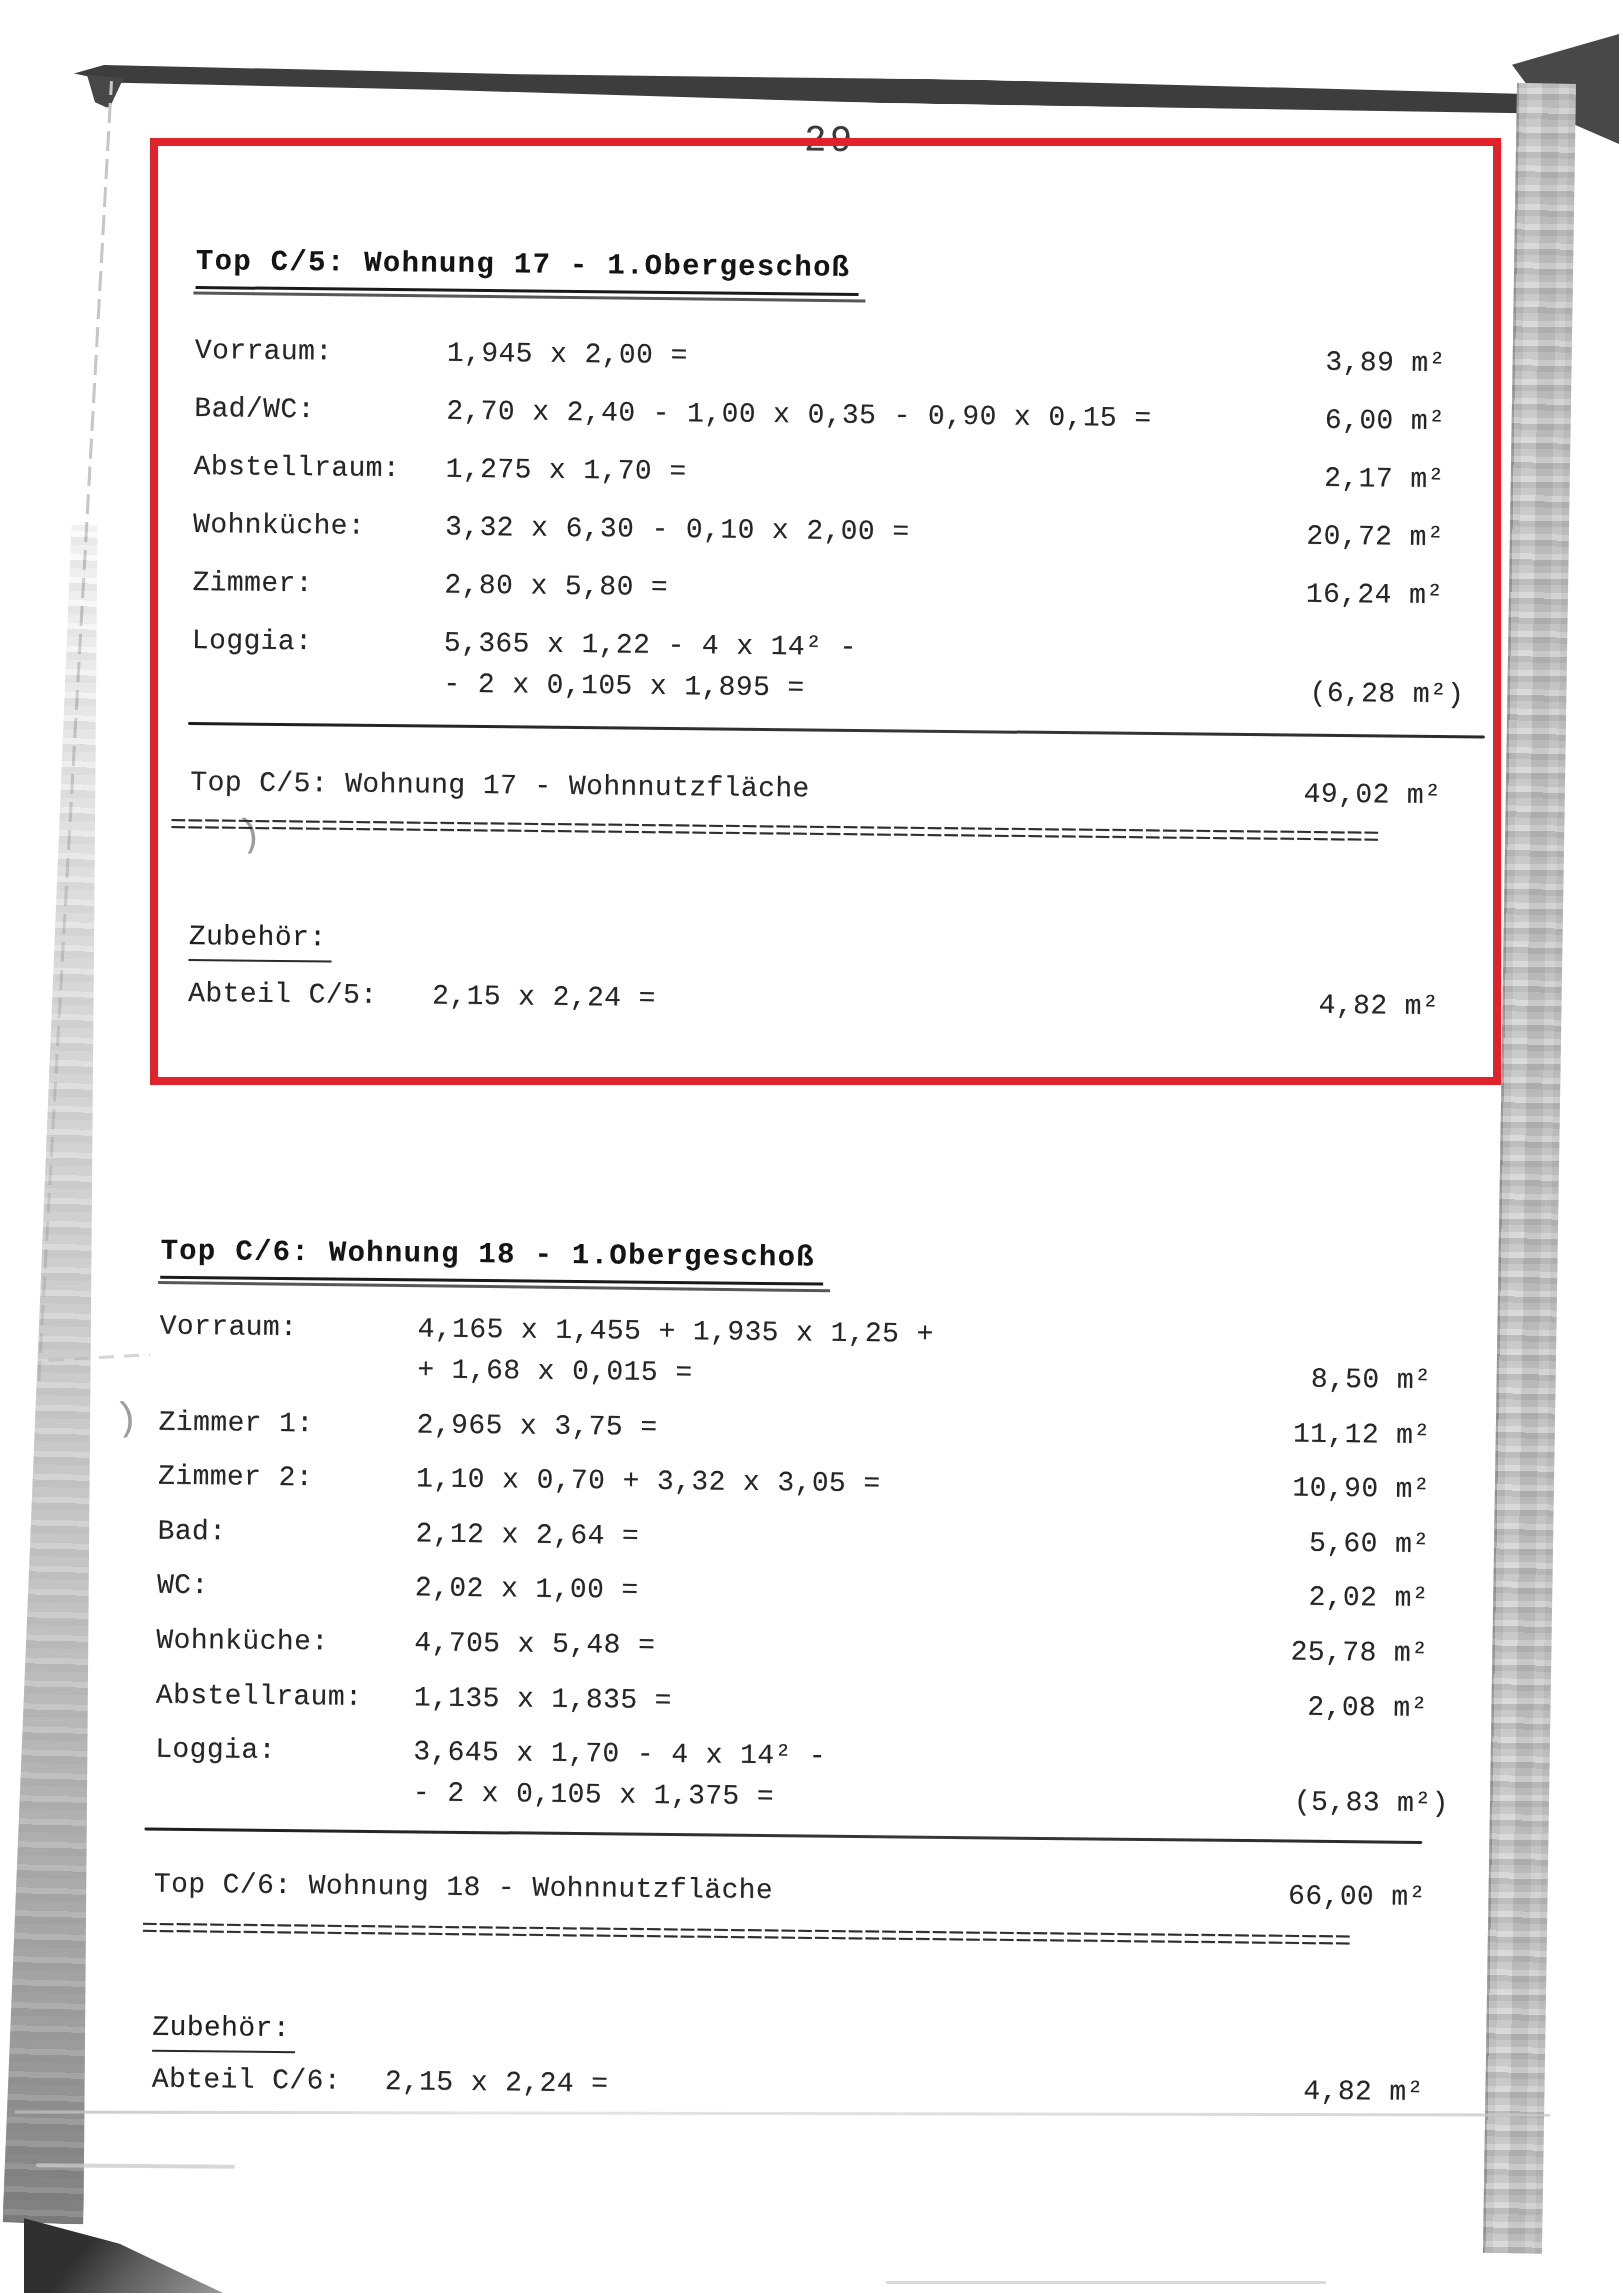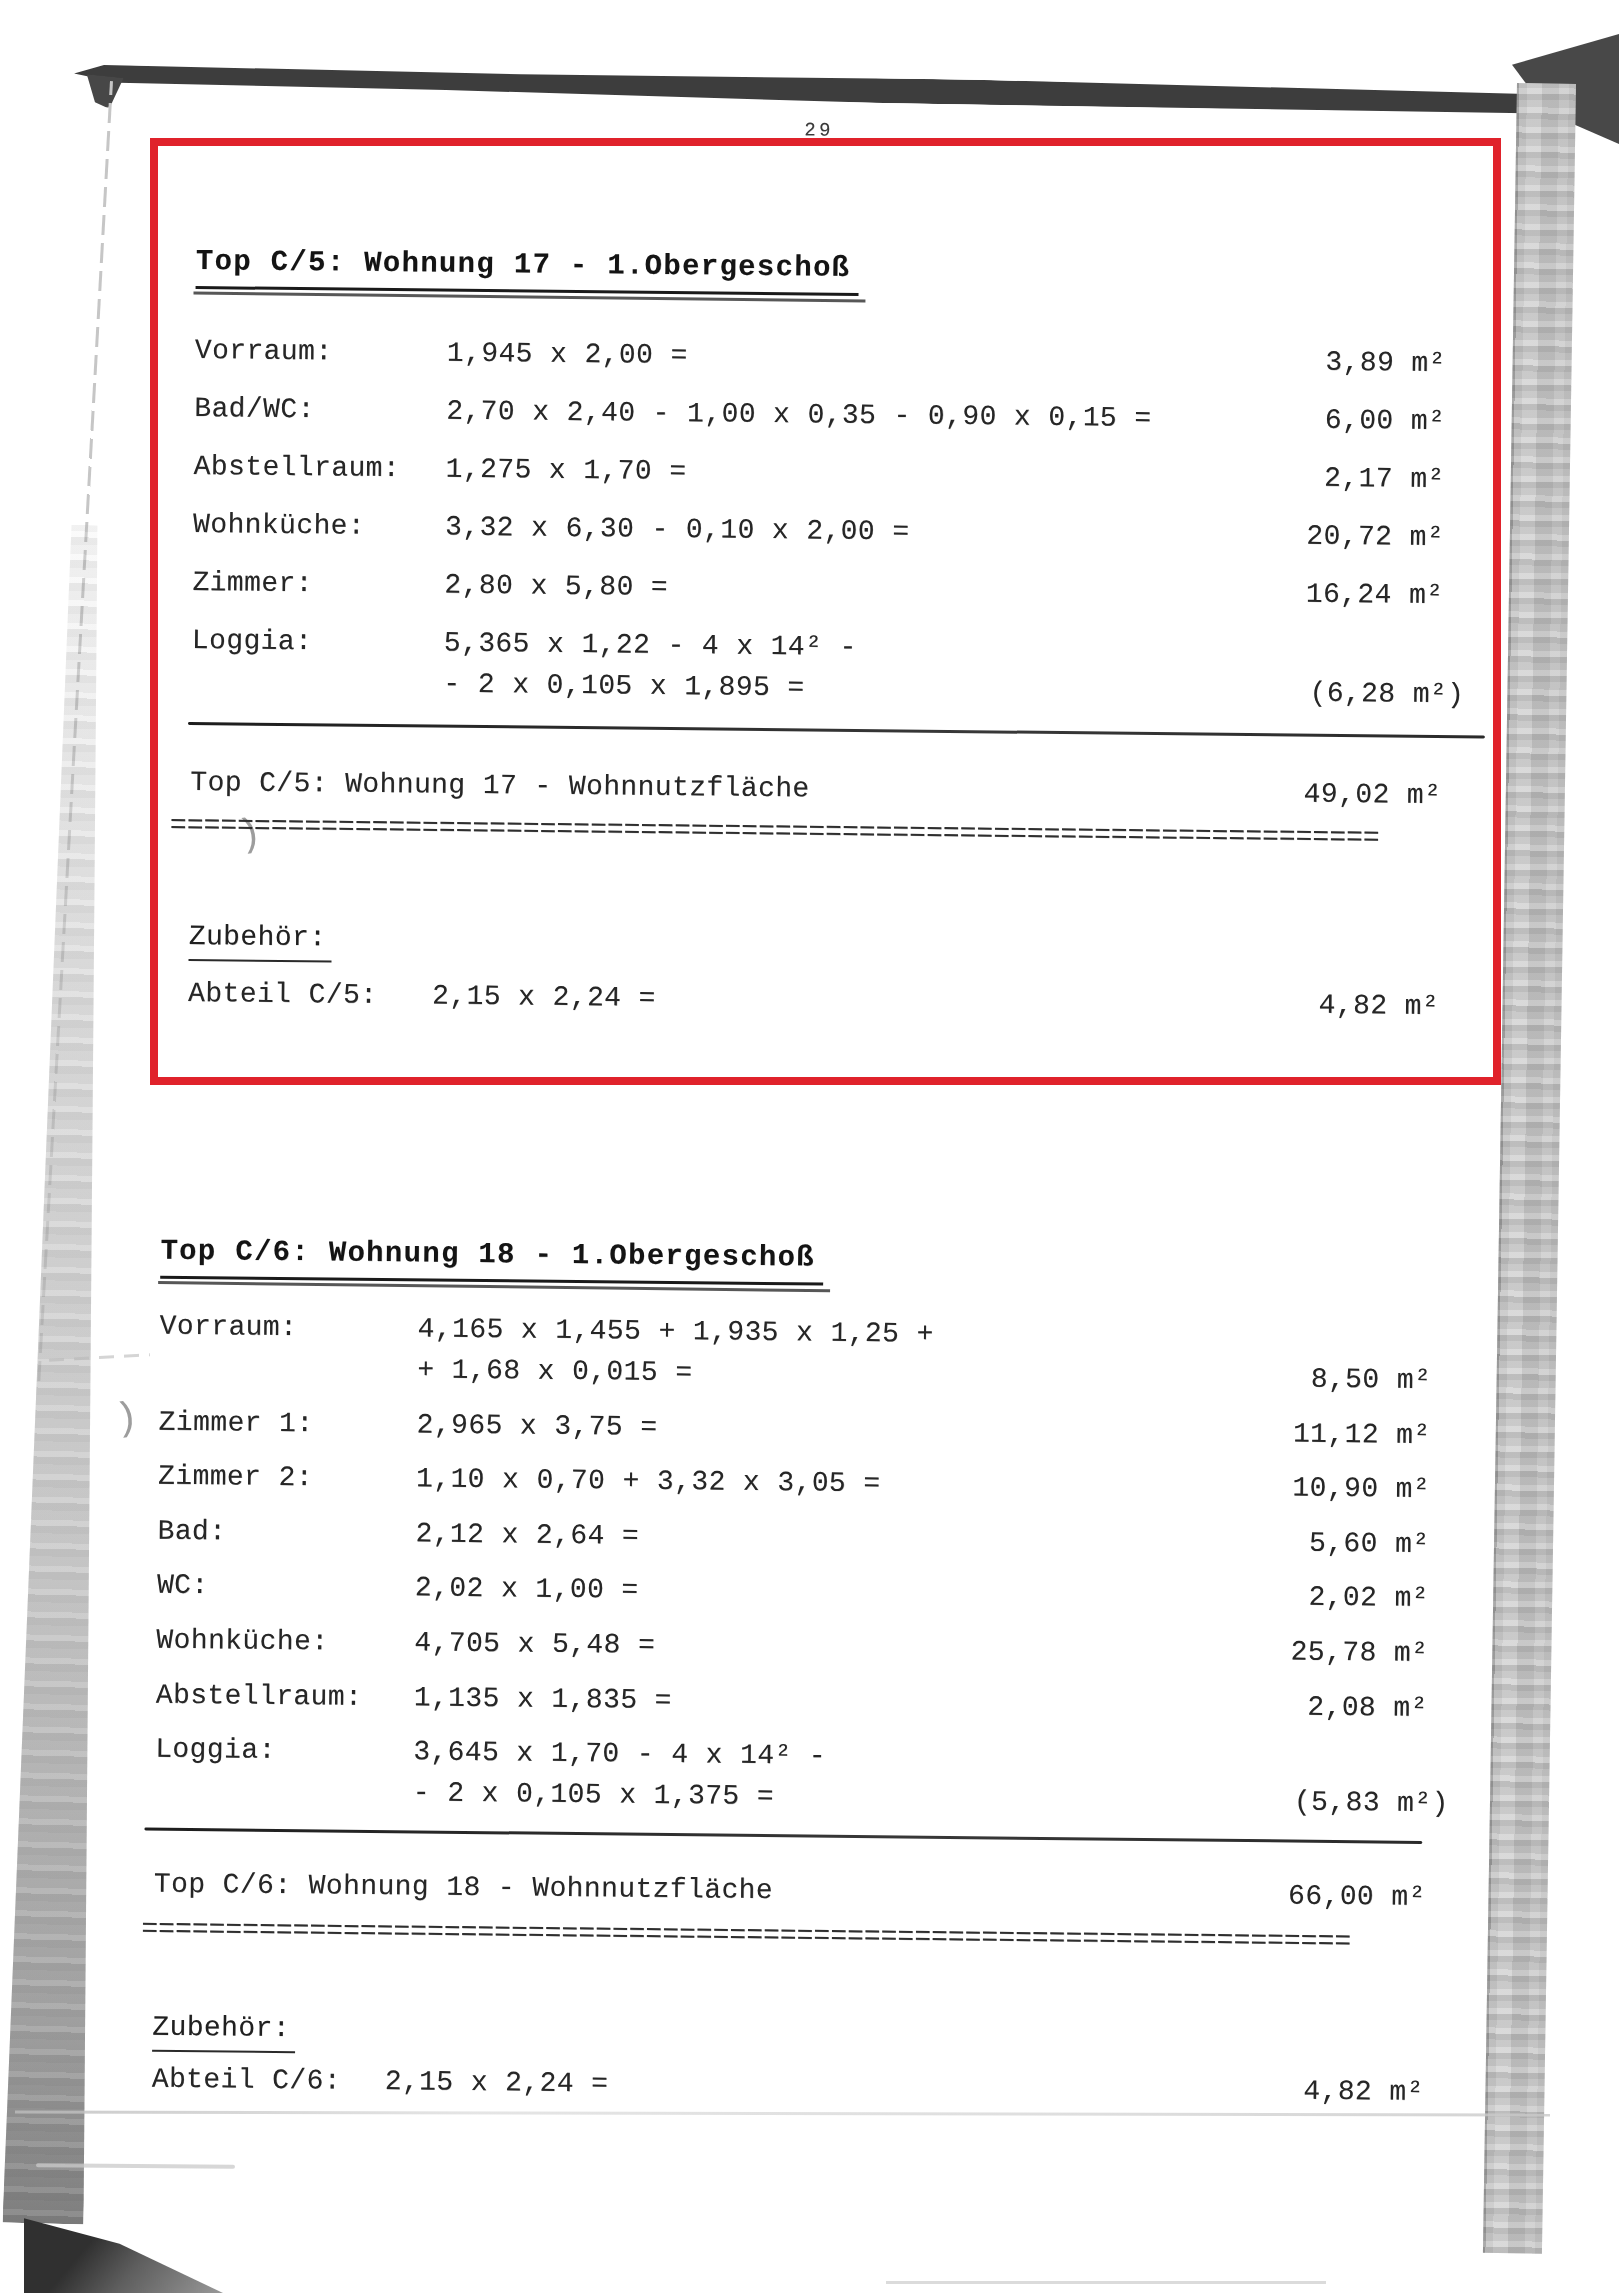--- a/index.html
+++ b/index.html
@@ -71,21 +71,21 @@
     z-index:30; pointer-events:none;
   }
 
   
   .scan-layer {
     position:absolute; inset:0; z-index:10;
     transform:rotate(0.6deg); transform-origin:196px 245px;
   }
   .page-number {
     position:absolute; left:803px; top:113px;
-    font-size:19px; letter-spacing:3.4px; color:#3a3a3a;
+    font-size:37px; letter-spacing:3.4px; color:#3a3a3a;
   }
   .calc { position:absolute; font-size:28px; line-height:36px; letter-spacing:0.4px; }
   .sec1 { left:196px; top:244px;  width:1251px; --labw:252px; --zlabw:244px; }
   .sec2 { left:171px; top:1234px; width:1272px; --labw:258px; --zlabw:233px; }
 
   .sec-title {
     display:inline-block; position:relative; margin:0;
     font-size:29px; font-weight:700; letter-spacing:1.3px; color:#141414;
     border-bottom:3.4px solid #1a1a1a; padding:0 8.5px 6px 0;
   }

